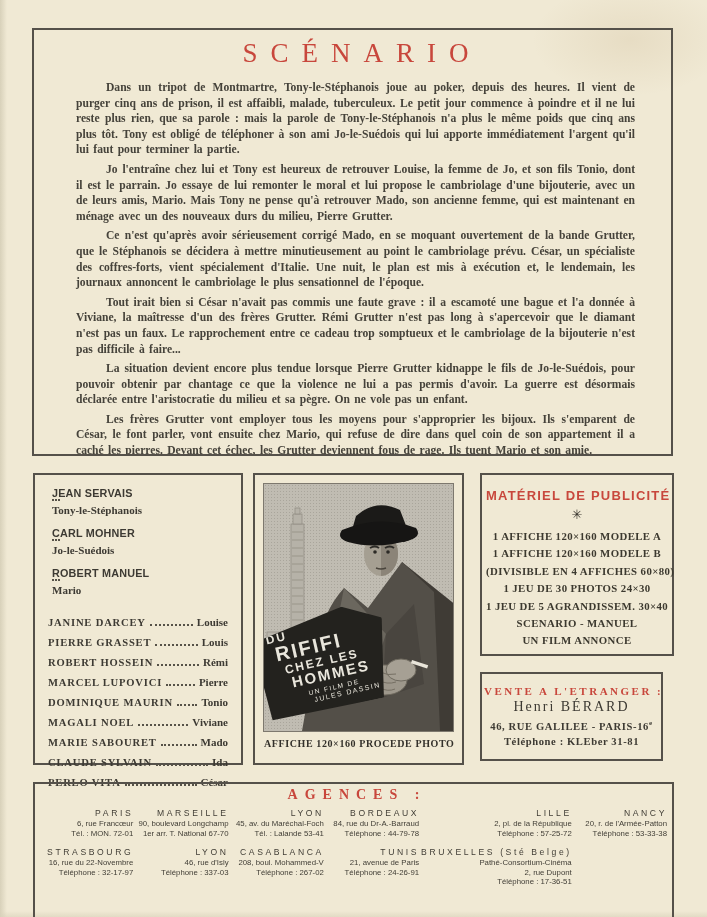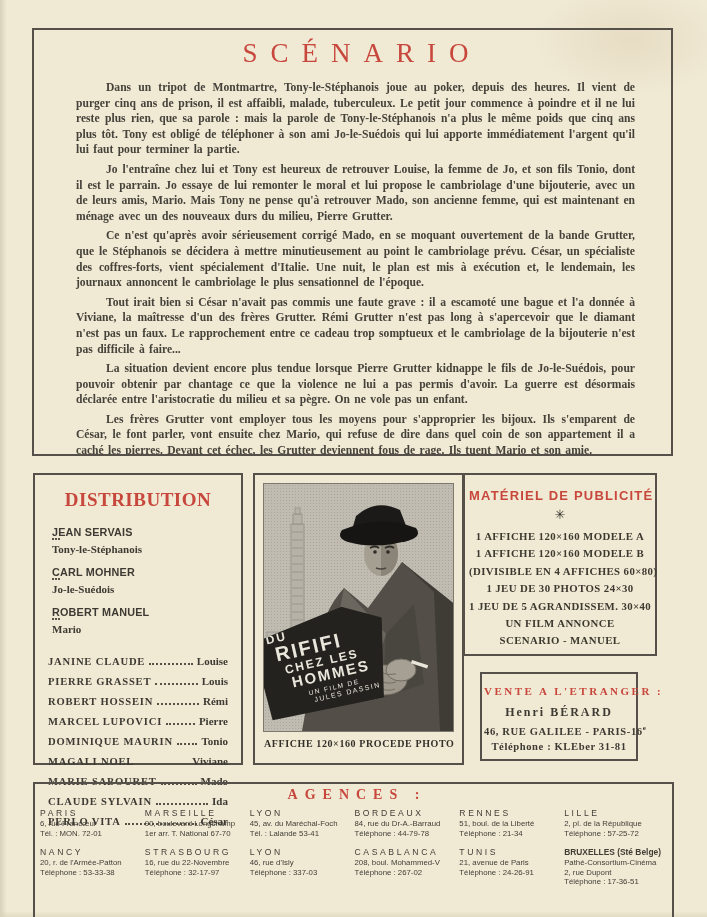--- a/index.html
+++ b/index.html
@@ -90,49 +90,49 @@
   .pl-chez{font-size:12px;letter-spacing:2px;margin-left:26px;font-weight:bold;}
   .pl-hommes{font-size:15px;letter-spacing:2px;margin-left:30px;font-weight:bold;}
   .pl-credit1{font-size:6.5px;letter-spacing:1.5px;margin:4px 0 0 44px;}
   .pl-credit2{font-size:7px;letter-spacing:1.5px;margin-left:48px;}
   .poster-caption{
     text-align:center;font-size:10px;font-weight:bold;
     letter-spacing:.6px;margin-top:7px;color:#33302a;
     white-space:nowrap;
   }
   
-  .pub-box{left:463px;top:473px;width:194px;height:183px;padding:13px 4px 0;text-align:center;}
+  .pub-box{left:480px;top:473px;width:194px;height:183px;padding:13px 4px 0;text-align:center;}
   .pub-title{
     color:var(--red);font-family:"Liberation Sans",sans-serif;
     font-size:13px;font-weight:bold;letter-spacing:1.2px;white-space:nowrap;
   }
   .pub-star{font-size:13px;color:#3a372f;margin:4px 0 5px;}
   .pub-item{
     font-size:10.8px;font-weight:bold;letter-spacing:.4px;
     line-height:17.4px;white-space:nowrap;color:#3c392f;
   }
   
-  .vente-box{left:480px;top:672px;width:158px;height:89px;padding:11px 2px 0;text-align:center;}
+  .vente-box{left:480px;top:672px;width:183px;height:89px;padding:11px 2px 0;text-align:center;}
   .vente-title{color:var(--red);font-size:11px;font-weight:bold;letter-spacing:2.5px;white-space:nowrap;}
-  .vente-name{font-size:12px;font-weight:bold;letter-spacing:2px;margin-top:8px;white-space:nowrap;}
+  .vente-name{font-size:14px;font-weight:normal;letter-spacing:2px;margin-top:2px;white-space:nowrap;}
   .vente-line{font-size:10.6px;font-weight:bold;letter-spacing:.6px;margin-top:4px;white-space:nowrap;}
   .vente-line sup{font-size:7px;}
   
   .agences-box{left:33px;top:782px;width:641px;height:153px;}
   .agences-title{
     position:absolute;top:3px;left:0;right:0;text-align:center;
     color:var(--red);font-size:14px;font-weight:bold;letter-spacing:7px;text-indent:7px;
   }
   .agencies-grid{
     display:grid;grid-template-columns:repeat(6,1fr);
     column-gap:2px;row-gap:9px;
     padding:24px 5px 4px;
     font-family:"Liberation Sans",sans-serif;
   }
-  .agency{text-align:left;color:#403d35;}
+  .agency{text-align:right;color:#403d35;}
   .agency-city{font-size:8.6px;letter-spacing:2.6px;white-space:nowrap;margin-bottom:1px;}
   .agency:nth-child(12) .agency-city{letter-spacing:0;font-size:8.4px;font-weight:bold;}
   .agency-line{font-size:7.8px;line-height:9.6px;white-space:nowrap;}
 </style>
 </head>
 <body>
 
 <div class="page">
 
   <div class="scenario-frame">
@@ -142,42 +142,41 @@
       <p class="para">Jo l'entraîne chez lui et Tony est heureux de retrouver Louise, la femme de Jo, et son fils Tonio, dont il est le parrain. Jo essaye de lui remonter le moral et lui propose le cambriolage d'une bijouterie, avec un de leurs amis, Mario. Mais Tony ne pense qu'à retrouver Mado, son ancienne femme, qui est maintenant en ménage avec un des nouveaux durs du milieu, Pierre Grutter.</p>
       <p class="para">Ce n'est qu'après avoir sérieusement corrigé Mado, en se moquant ouvertement de la bande Grutter, que le Stéphanois se décidera à mettre minutieusement au point le cambriolage prévu. César, un spécialiste des coffres-forts, vient spécialement d'Italie. Une nuit, le plan est mis à exécution et, le lendemain, les journaux annoncent le cambriolage le plus sensationnel de l'époque.</p>
       <p class="para">Tout irait bien si César n'avait pas commis une faute grave : il a escamoté une bague et l'a donnée à Viviane, la maîtresse d'un des frères Grutter. Rémi Grutter n'est pas long à s'apercevoir que le diamant n'est pas un faux. Le rapprochement entre ce cadeau trop somptueux et le cambriolage de la bijouterie n'est pas difficile à faire...</p>
       <p class="para">La situation devient encore plus tendue lorsque Pierre Grutter kidnappe le fils de Jo-le-Suédois, pour pouvoir obtenir par chantage ce que la violence ne lui a pas permis d'avoir. La guerre est désormais déclarée entre l'aristocratie du milieu et sa pègre. On ne vole pas un enfant.</p>
       <p class="para">Les frères Grutter vont employer tous les moyens pour s'approprier les bijoux. Ils s'emparent de César, le font parler, vont ensuite chez Mario, qui refuse de dire dans quel coin de son appartement il a caché les pierres. Devant cet échec, les Grutter deviennent fous de rage. Ils tuent Mario et son amie.</p>
 
     </div>
   </div>
 
   <div class="panel dist-box">
-    <div class="dist-title">DISTRIBUTION</div>
 
     <div class="cast-row main">
       <span class="cast-name">JEAN SERVAIS</span>
       <span class="leader"></span>
       <span class="cast-role">Tony-le-Stéphanois</span>
     </div>
     <div class="cast-row main">
       <span class="cast-name">CARL MOHNER</span>
       <span class="leader"></span>
       <span class="cast-role">Jo-le-Suédois</span>
     </div>
     <div class="cast-row main">
       <span class="cast-name">ROBERT MANUEL</span>
       <span class="leader"></span>
       <span class="cast-role">Mario</span>
     </div>
 
     <div class="cast-gap"></div>
 
     <div class="cast-row">
-      <span class="cast-name">JANINE CLAUDE</span>
+      <span class="cast-name">JANINE DARCEY</span>
       <span class="leader"></span>
       <span class="cast-role">Louise</span>
     </div>
     <div class="cast-row">
       <span class="cast-name">PIERRE GRASSET</span>
       <span class="leader"></span>
       <span class="cast-role">Louis</span>
     </div>
     <div class="cast-row">
       <span class="cast-name">ROBERT HOSSEIN</span>
@@ -269,22 +268,22 @@
   </div>
 
   <div class="panel pub-box">
     <div class="pub-title">MATÉRIEL DE PUBLICITÉ</div>
     <div class="pub-star">✳</div>
     <div class="pub-item">1 AFFICHE 120×160 MODELE A</div>
     <div class="pub-item">1 AFFICHE 120×160 MODELE B</div>
     <div class="pub-item">(DIVISIBLE EN 4 AFFICHES 60×80)</div>
     <div class="pub-item">1 JEU DE 30 PHOTOS 24×30</div>
     <div class="pub-item">1 JEU DE 5 AGRANDISSEM. 30×40</div>
+    <div class="pub-item">SCENARIO - MANUEL</div>
     <div class="pub-item">UN FILM ANNONCE</div>
-    <div class="pub-item">SCENARIO - MANUEL</div>
   </div>
 
   <div class="panel vente-box">
     <div class="vente-title">VENTE A L'ETRANGER :</div>
     <div class="vente-name">Henri BÉRARD</div>
     <div class="vente-line"><span>46, RUE GALILEE - PARIS-16</span><sup>e</sup></div>
     <div class="vente-line">Téléphone : KLEber 31-81</div>
   </div>
 
   <div class="panel agences-box">
@@ -305,25 +304,20 @@
         <div class="agency-city">LYON</div>
         <div class="agency-line">45, av. du Maréchal-Foch</div>
         <div class="agency-line">Tél. : Lalande 53-41</div>
       </div>
       <div class="agency">
         <div class="agency-city">BORDEAUX</div>
         <div class="agency-line">84, rue du Dr-A.-Barraud</div>
         <div class="agency-line">Téléphone : 44-79-78</div>
       </div>
       <div class="agency">
-        <div class="agency-city">RENNES</div>
-        <div class="agency-line">51, boul. de la Liberté</div>
-        <div class="agency-line">Téléphone : 21-34</div>
-      </div>
-      <div class="agency">
         <div class="agency-city">LILLE</div>
         <div class="agency-line">2, pl. de la République</div>
         <div class="agency-line">Téléphone : 57-25-72</div>
       </div>
       <div class="agency">
         <div class="agency-city">NANCY</div>
         <div class="agency-line">20, r. de l'Armée-Patton</div>
         <div class="agency-line">Téléphone : 53-33-38</div>
       </div>
       <div class="agency">

